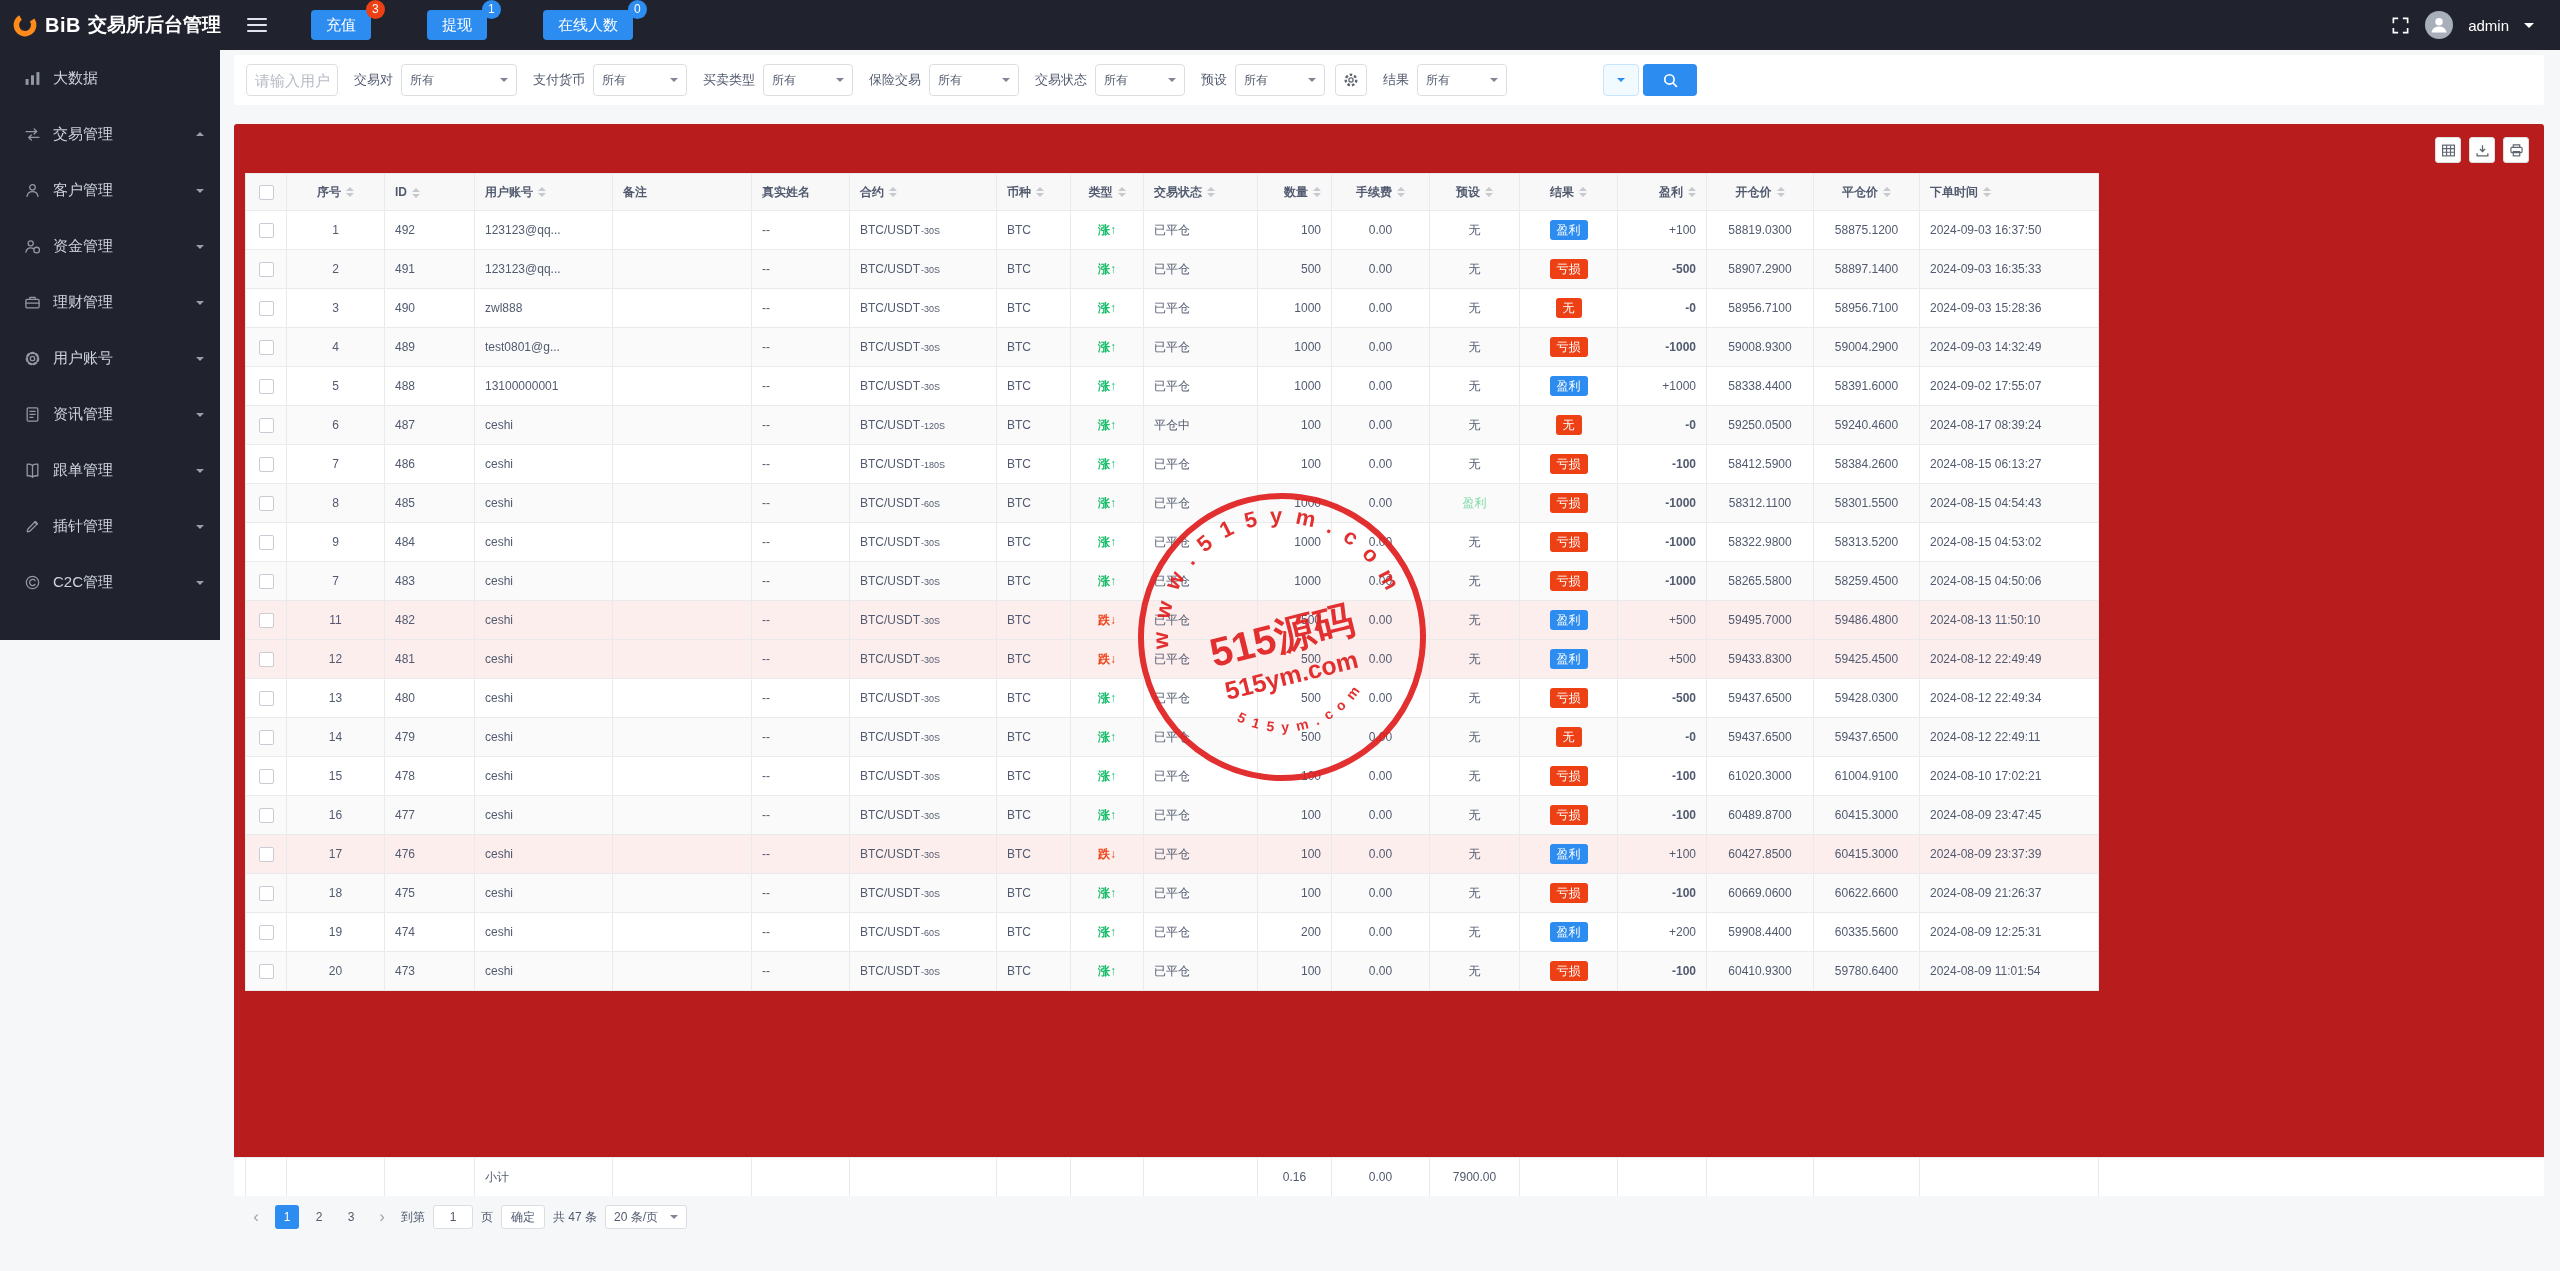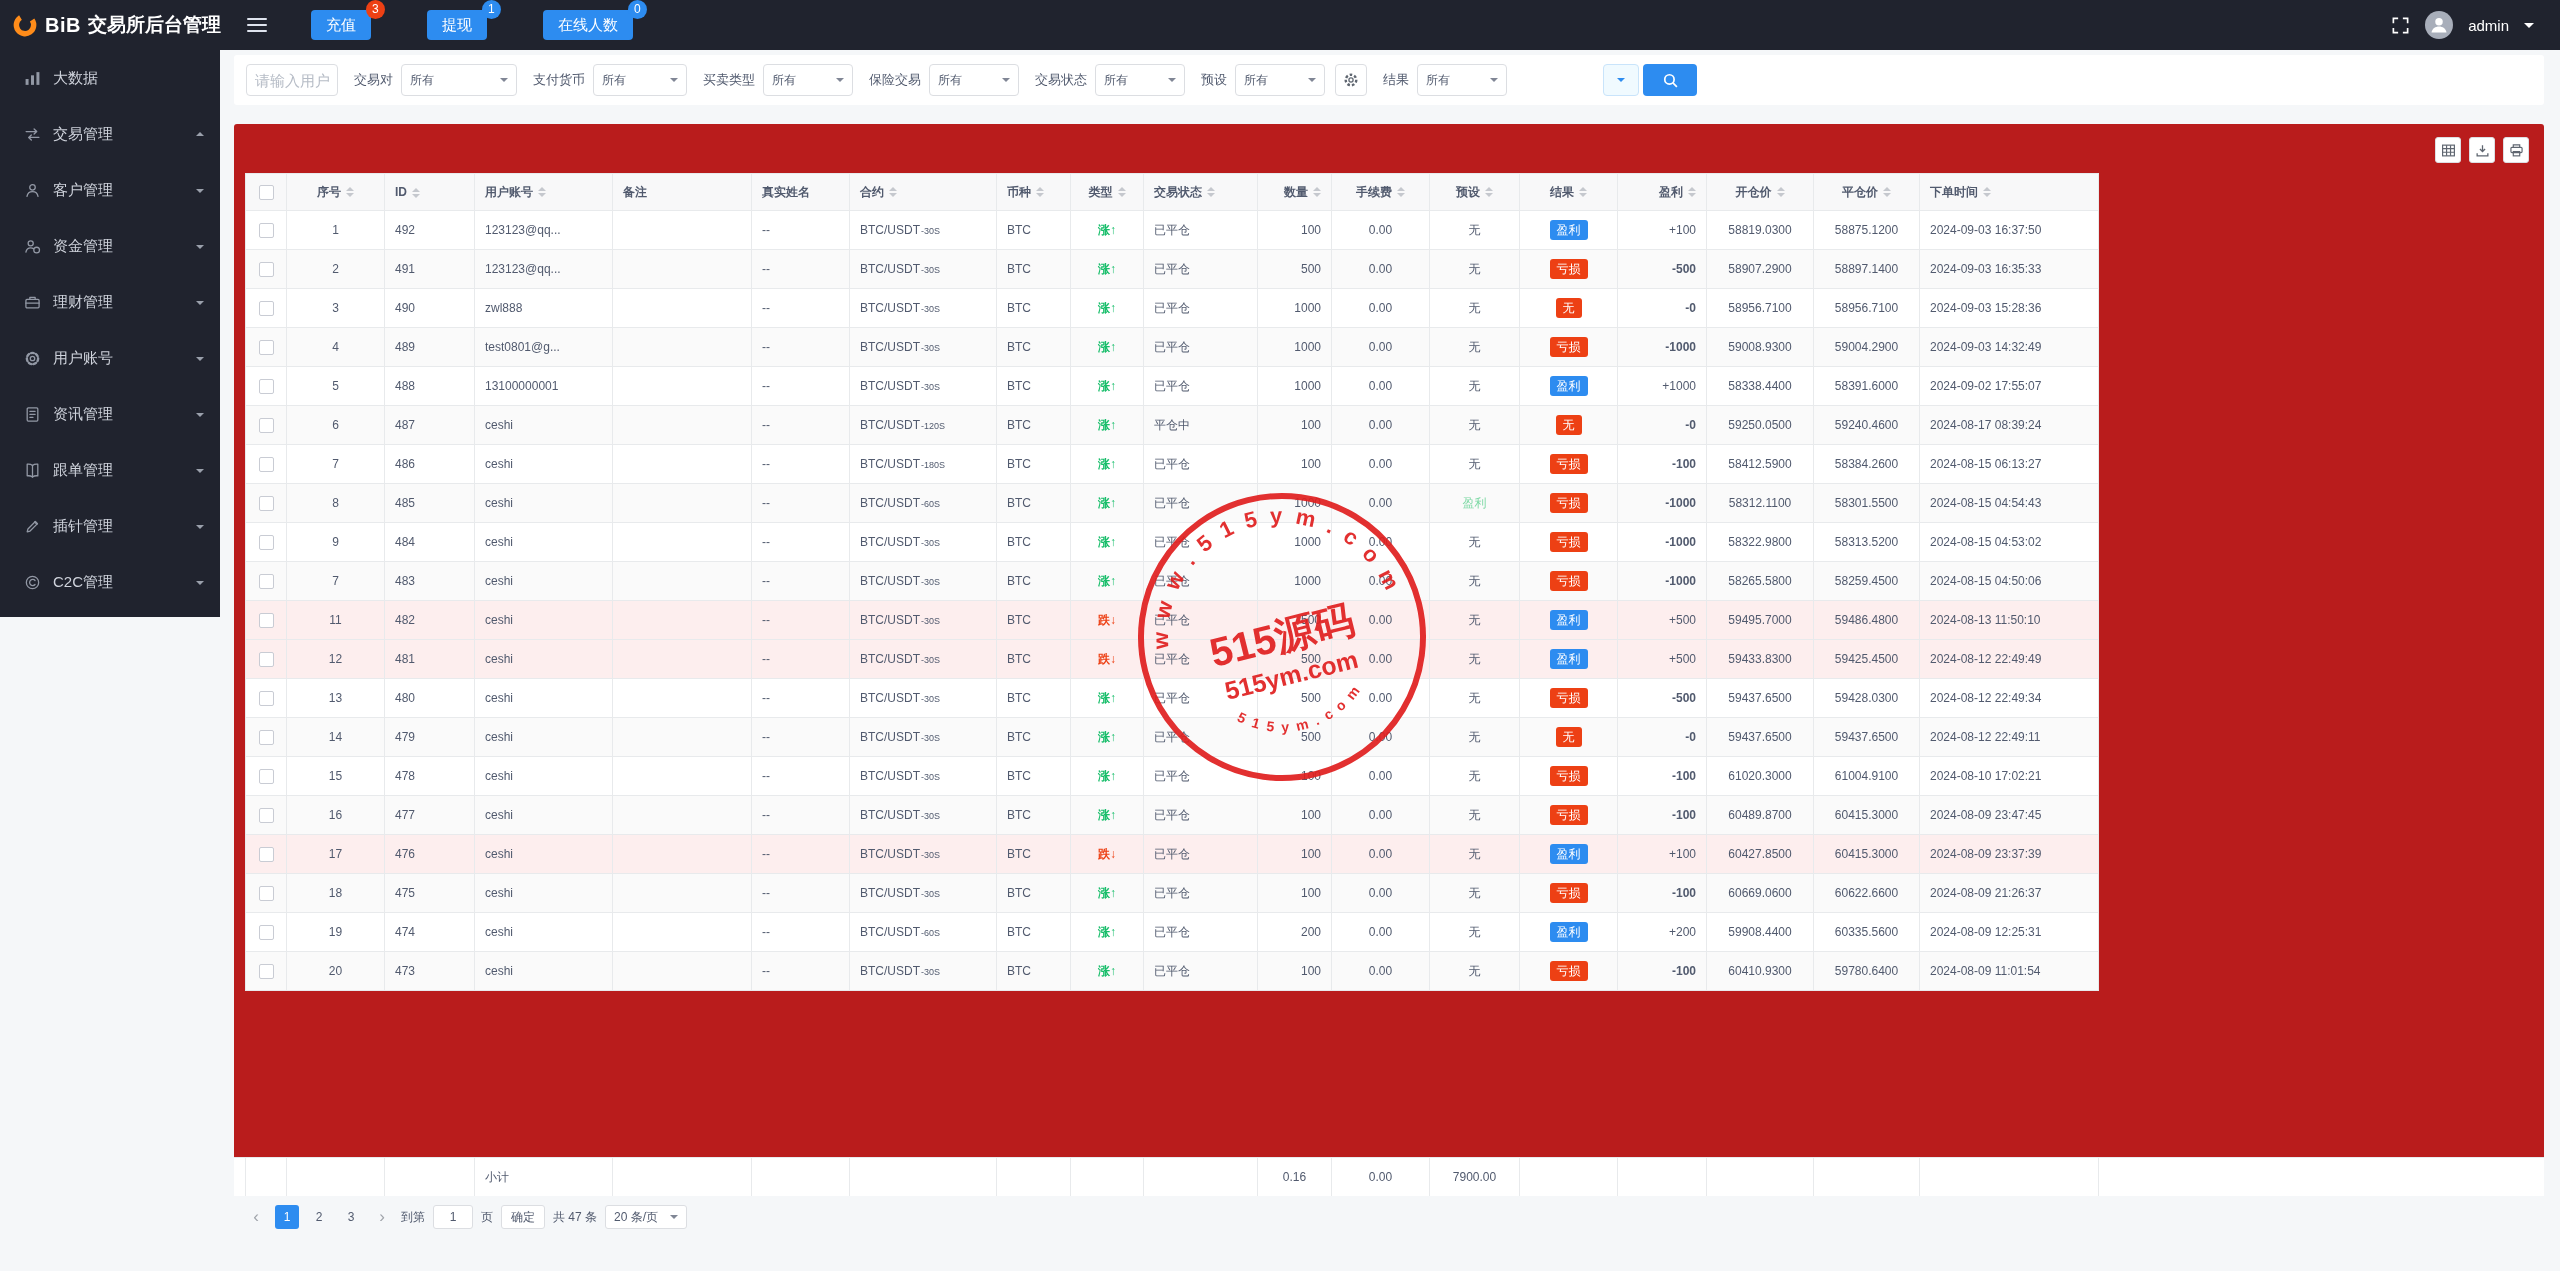--- a/index.html
+++ b/index.html
@@ -19,21 +19,21 @@
   .hdr-btn{position:relative;height:30px;line-height:30px;padding:0 15px;background:#2d8cf0;
            border-radius:4px;font-size:15px;cursor:pointer;white-space:nowrap}
   .hdr-badge{position:absolute;top:-10px;right:-14px;min-width:19px;height:19px;line-height:19px;
              border-radius:10px;padding:0 5px;font-size:12px;text-align:center;color:#fff}
   .topbar-right{margin-left:auto;display:flex;align-items:center;gap:15px;padding-right:26px}
   .avatar{width:28px;height:28px;border-radius:50%;background:#a8aeba;display:grid;place-items:center;overflow:hidden}
   .username{font-size:15px}
   .dn-caret{width:0;height:0;border:5px solid transparent;border-top-color:#fff;margin-top:6px}
 
   
-  .sidebar{position:absolute;top:50px;left:0;width:220px;background:#20232e;padding:0 0 7px;z-index:20}
+  .sidebar{position:absolute;top:50px;left:0;width:220px;background:#20232e;padding:0 0 30px;z-index:20}
   .side-item{height:56px;display:flex;align-items:center;gap:12px;padding:0 16px 0 24px;
              font-size:15px;color:#cfd3dc;cursor:pointer}
   .micon{width:17px;height:17px;display:grid;place-items:center;opacity:.85}
   .caret{margin-left:auto;width:0;height:0;border:4.5px solid transparent}
   .caret.down{border-top-color:#9aa0ab;margin-top:5px}
   .caret.up{border-bottom-color:#9aa0ab;margin-bottom:5px}
   .sub-item{height:40px;line-height:40px;padding-left:49px;font-size:14px;color:#b7bdc8;cursor:pointer}
   .sub-item.active{background:#2d8cf0;color:#fff}
 
   

